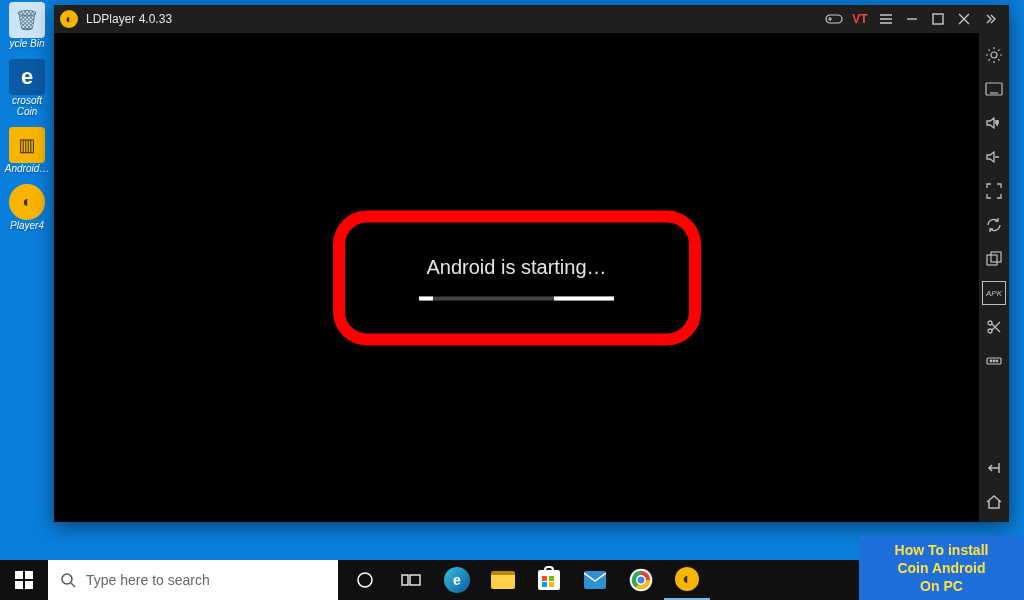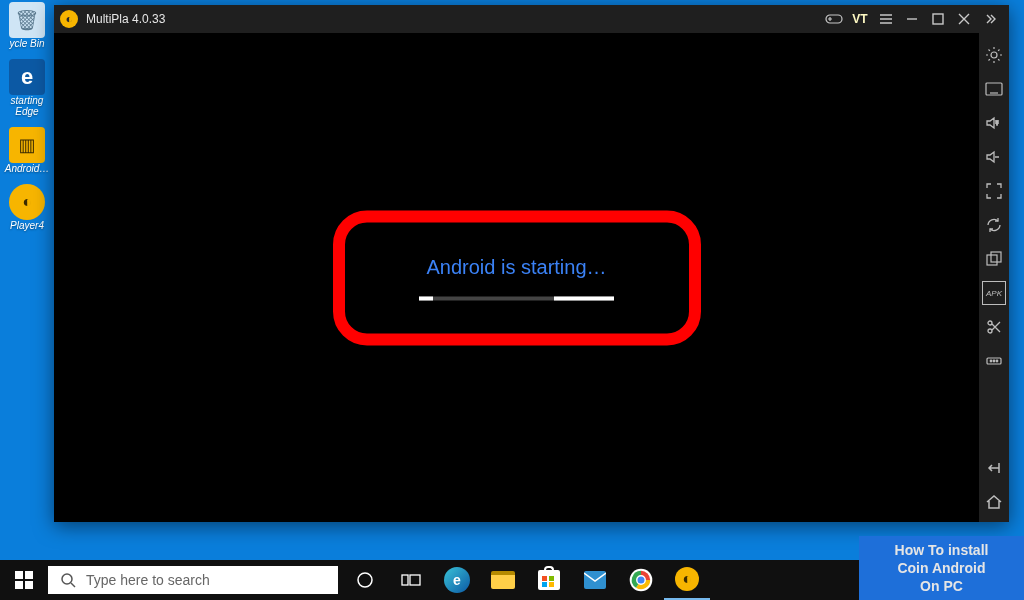--- a/index.html
+++ b/index.html
@@ -101,21 +101,21 @@
   height: 135px;
   border: 12px solid #ff0000;
   border-radius: 34px;
   display: flex;
   flex-direction: column;
   align-items: center;
   justify-content: center;
   pointer-events: none;
 }
 .loading-text {
-  color: #3b82f6;
+  color: #e5e5e5;
   font-size: 20px;
   margin-bottom: 18px;
 }
 .progress-row {
   width: 195px;
   height: 4px;
   background: #444;
   position: relative;
 }
 .progress-row .seg1 {
@@ -154,21 +154,21 @@
   align-items: center;
   padding: 0 0px;
 }
 .start-btn {
   width: 48px; height: 40px;
   display: flex; align-items: center; justify-content: center;
   color: #fff;
   cursor: pointer;
 }
 .search-box {
-  height: 28px;
+  height: 40px;
   width: 290px;
   background: #fff;
   display: flex;
   align-items: center;
   padding: 4px 12px;
   color: #666;
   font-size: 14px;
 }
 .search-box .sicon { margin-right: 10px; color: #444; }
 .task-icons {
@@ -181,21 +181,21 @@
   display: flex; align-items: center; justify-content: center;
   cursor: pointer;
 }
 
 .overlay-banner {
   position: absolute;
   right: 0; bottom: 0;
   width: 165px;
   height: 64px;
   background: #1e6fd9;
-  color: #e5e5e5;
+  color: #fde047;
   display: flex;
   align-items: center;
   justify-content: center;
   text-align: center;
   font-size: 14px;
   font-weight: bold;
   line-height: 18px;
   padding: 6px;
 }
 
@@ -206,45 +206,45 @@
 
 <div class="desktop">
 
   <div class="desktop-icons">
     <div class="desktop-icon">
       <div class="dicon-img" style="background:#cfe5f5;color:#5b7a8f;font-size:20px;">🗑</div>
       <div class="dicon-label">ycle Bin</div>
     </div>
     <div class="desktop-icon">
       <div class="dicon-img" style="background:#0c59a4;color:#fff;font-size:22px;font-weight:bold;">e</div>
-      <div class="dicon-label">starting Edge</div>
+      <div class="dicon-label">crosoft Coin</div>
     </div>
     <div class="desktop-icon">
       <div class="dicon-img" style="background:#f7b500;color:#3b2b00;font-size:18px;">▥</div>
       <div class="dicon-label">Android…</div>
     </div>
     <div class="desktop-icon">
       <div class="dicon-img" style="background:#f7b500;color:#3b2b00;border-radius:50%;font-weight:bold;">◐</div>
       <div class="dicon-label">Player4</div>
     </div>
   </div>
 
   <div class="emulator-window">
 
     <div class="titlebar">
       <div class="app-icon">◐</div>
-      <div>MultiPla 4.0.33</div>
+      <div>LDPlayer 4.0.33</div>
       <div class="spacer"></div>
       <div class="tb-btn">
           <svg width="18" height="14" viewBox="0 0 18 14" fill="none" stroke="#c8c8c8" stroke-width="1.2">
             <rect x="1" y="3" width="16" height="8" rx="4"></rect>
             <path d="M5 5v4M3 7h4M12 6h0M14 8h0"></path>
           </svg>
         </div>
-      <div class="tb-btn" style="color:#fef9c3;font-weight:bold;font-size:12px;">VT</div>
+      <div class="tb-btn" style="color:#ef4444;font-weight:bold;font-size:12px;">VT</div>
       <div class="tb-btn">
           <svg width="14" height="14">
             <path d="M1 3h12M1 7h12M1 11h12" stroke="#c8c8c8" stroke-width="1.4"></path>
           </svg>
         </div>
       <div class="tb-btn">
           <svg width="14" height="14">
             <path d="M2 7h10" stroke="#c8c8c8" stroke-width="1.4"></path>
           </svg>
         </div>

